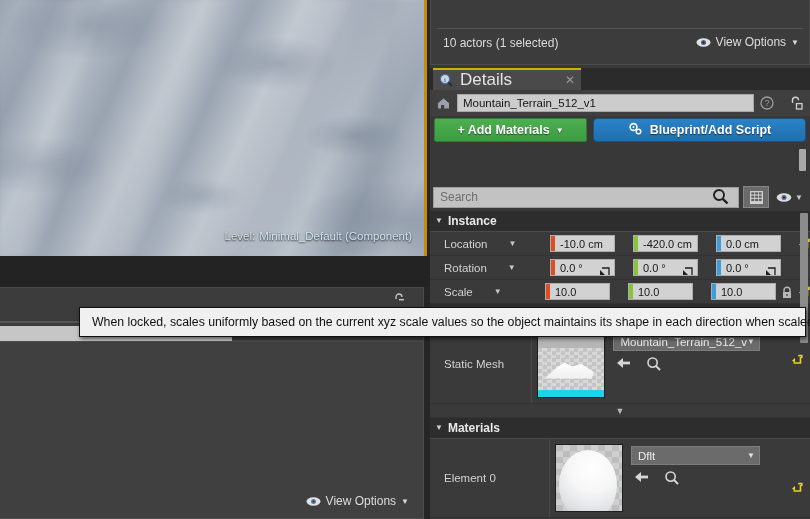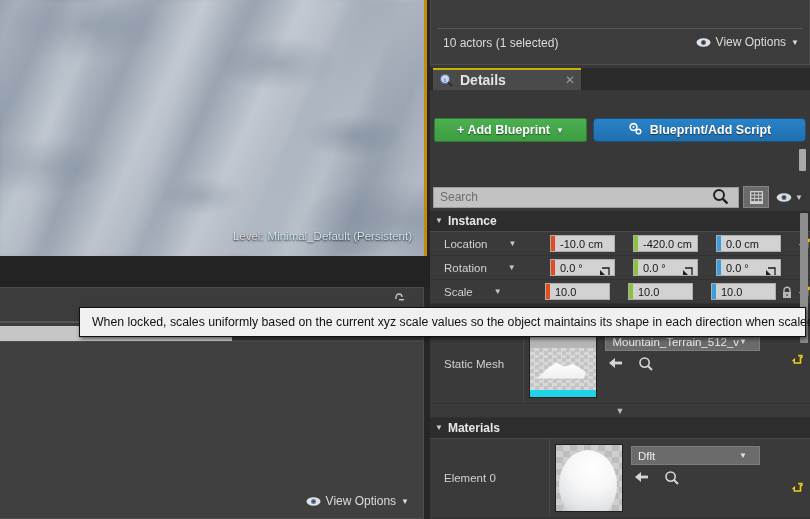--- a/index.html
+++ b/index.html
@@ -158,21 +158,21 @@
     box-sizing: border-box;
     display: flex; align-items: center;
     padding: 0 6px;
   }
   #details-tab .tab-icon {
     width: 14px; height: 14px;
     margin-right: 7px;
     display: flex; align-items: center; justify-content: center;
   }
   #details-tab .tab-label {
-    color: #e4e4e4; font-size: 14px; flex: 1; font-weight: bold;
+    color: #e4e4e4; font-size: 17px; flex: 1;
   }
   #details-tab .tab-close {
     color: #999; font-size: 12px; line-height: 1;
   }
 
   
   #name-row {
     position: absolute; left: 0; top: 90px;
     width: 380px; height: 26px;
     background: #3f3f3f;
@@ -414,21 +414,21 @@
     width: 88%; height: 106%;
     border-radius: 50%;
     background: radial-gradient(circle at 58% 26%, #ffffff 0%, #f6f6f6 38%, #dfe2e4 70%, #b9bfc4 100%);
   }
   .asset-col { flex: 1; display: flex; flex-direction: column; gap: 5px; padding-top: 2px; }
   .asset-combo {
     height: 19px;
     background: #6b6b6b;
     border: 1px solid #7d7d7d;
     display: flex; align-items: center;
-    padding: 0 12px 0 6px;
+    padding: 0 4px 0 6px;
     box-sizing: border-box;
     margin-right: 22px;
     cursor: pointer;
   }
   .asset-combo .ac-text {
     flex: 1; color: #ededed; font-size: 11.5px;
     overflow: hidden; white-space: nowrap; text-overflow: clip;
   }
   .asset-combo .ac-arrow { font-size: 8px; color: #e0e0e0; }
   .asset-tools { display: flex; align-items: center; gap: 14px; padding-left: 3px; }
@@ -478,21 +478,21 @@
 <body>
 
 <div id="root">
 
   <div id="left-col">
 
     <div id="viewport">
       <div id="terrain"></div>
       <div id="terrain-streaks"></div>
       <div id="level-label">
-        <span class="lvl-key">Level:</span><span class="lvl-val">Minimal_Default (Persistent)</span>
+        <span class="lvl-key">Level:</span><span class="lvl-val">Minimal_Default (Component)</span>
       </div>
     </div>
 
     <div id="under-viewport"></div>
 
     <div id="hidden-panel">
       <div id="hp-icon">
         <svg width="12" height="12" viewBox="0 0 12 12">
           <path d="M3 6 V4 a3 3 0 0 1 6 0" fill="none" stroke="#c9c9c9" stroke-width="1.3"></path>
           <rect x="6" y="6" width="5" height="1.4" fill="#c9c9c9"></rect>
@@ -539,25 +539,46 @@
             <circle cx="6" cy="6" r="4.6" fill="#c8d4e8" stroke="#4a6c9b" stroke-width="1.2"></circle>
             <text x="6" y="9" font-size="7" text-anchor="middle" fill="#2d4a72" font-family="Liberation Serif, serif">i</text>
             <line x1="9.3" y1="9.3" x2="13" y2="13" stroke="#2d2d2d" stroke-width="1.8"></line>
           </svg>
         </span>
         <span class="tab-label">Details</span>
         <span class="tab-close">✕</span>
       </div>
     </div>
 
+    <div id="name-row">
+      <span class="home-icon">
+        <svg width="15" height="15" viewBox="0 0 15 15">
+          <path d="M1.5 7 L7.5 2 L13.5 7 L13.5 13 L1.5 13 Z" fill="#9aa0a6" stroke="#3c4147" stroke-width="1"></path>
+          <rect x="5" y="9" width="3.2" height="4" fill="#3c4147"></rect>
+        </svg>
+      </span>
+      <input id="name-field" type="text" value="Mountain_Terrain_512_v1" style="">
+      <span id="help-icon">
+        <svg width="14" height="14" viewBox="0 0 14 14">
+          <circle cx="7" cy="7" r="6" fill="none" stroke="#9b9b9b" stroke-width="1.3"></circle>
+          <text x="7" y="10.2" font-size="8.5" text-anchor="middle" fill="#9b9b9b" font-family="Liberation Sans, sans-serif">?</text>
+        </svg>
+      </span>
+      <span id="lock-toggle">
+        <svg width="16" height="16" viewBox="0 0 16 16">
+          <path d="M4.5 8 V5.2 a3 3 0 0 1 6 0" fill="none" stroke="#d0d0d0" stroke-width="1.4"></path>
+          <rect x="8.5" y="8.6" width="5.5" height="5.4" fill="none" stroke="#d0d0d0" stroke-width="1.3"></rect>
+        </svg>
+      </span>
+    </div>
 
     <div id="btn-row">
       <div id="add-component">
         <span>+</span>
-        <span>Add Blueprint</span>
+        <span>Add Materials</span>
         <span class="ac-caret">▼</span>
       </div>
       <div id="blueprint-btn">
         <span>
           <svg width="15" height="14" viewBox="0 0 15 14">
             <circle cx="5.5" cy="5" r="3.4" fill="none" stroke="#fff" stroke-width="1.6"></circle>
             <circle cx="5.5" cy="5" r="1" fill="#fff"></circle>
             <circle cx="10.5" cy="9.5" r="2.3" fill="none" stroke="#fff" stroke-width="1.4"></circle>
           </svg>
         </span>

